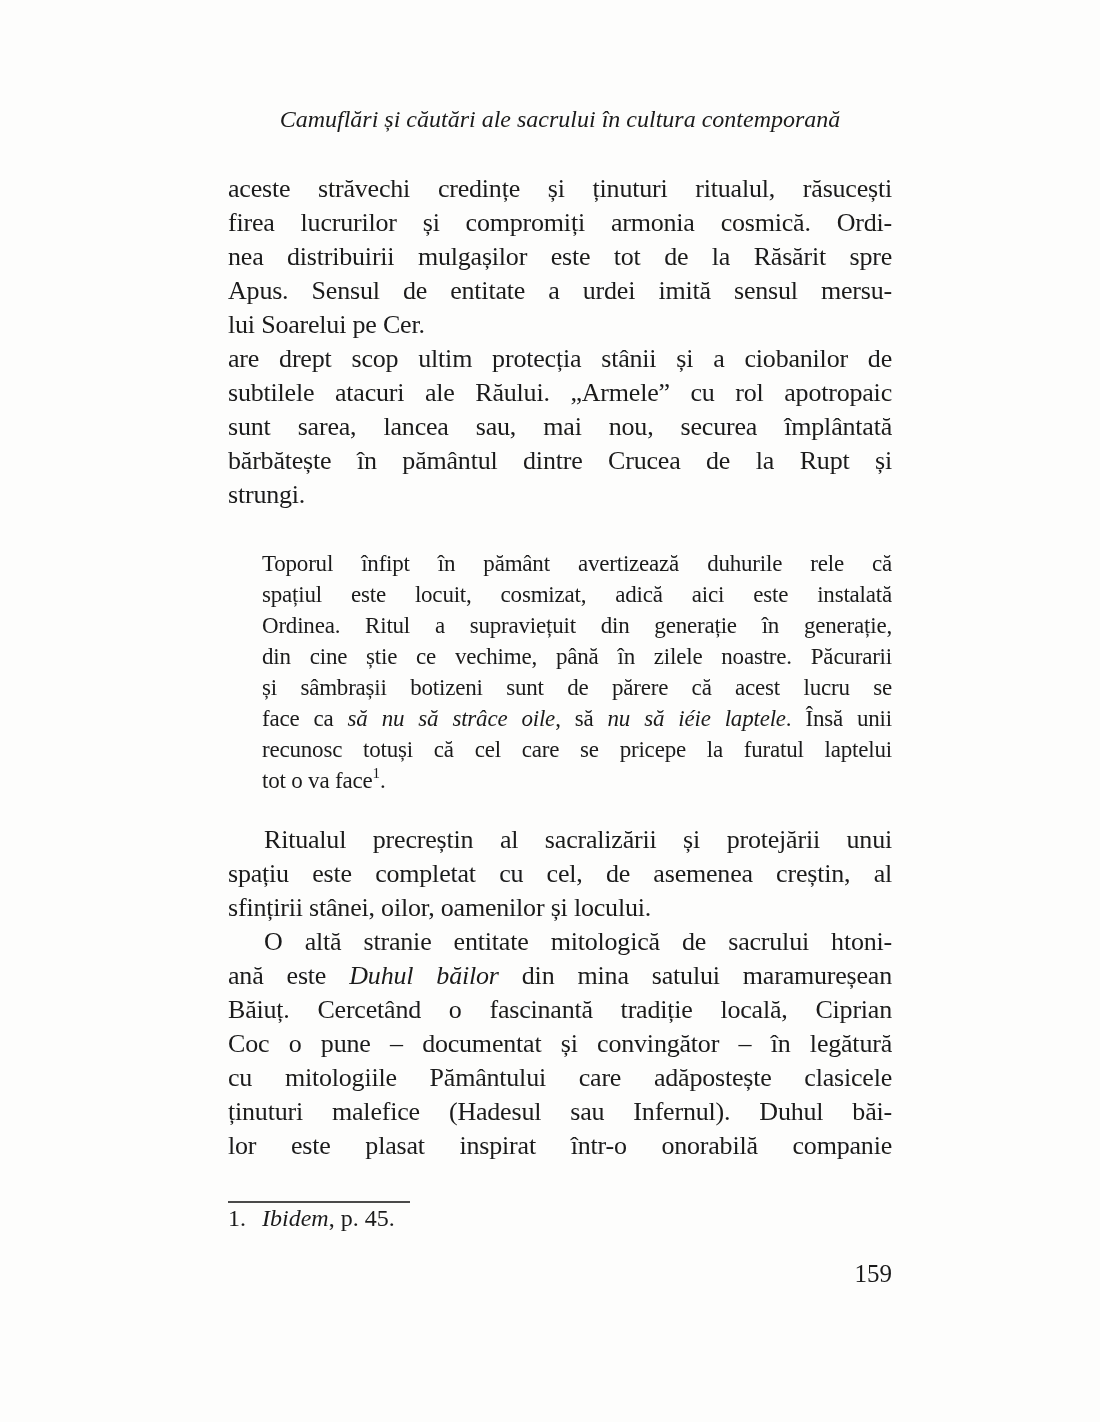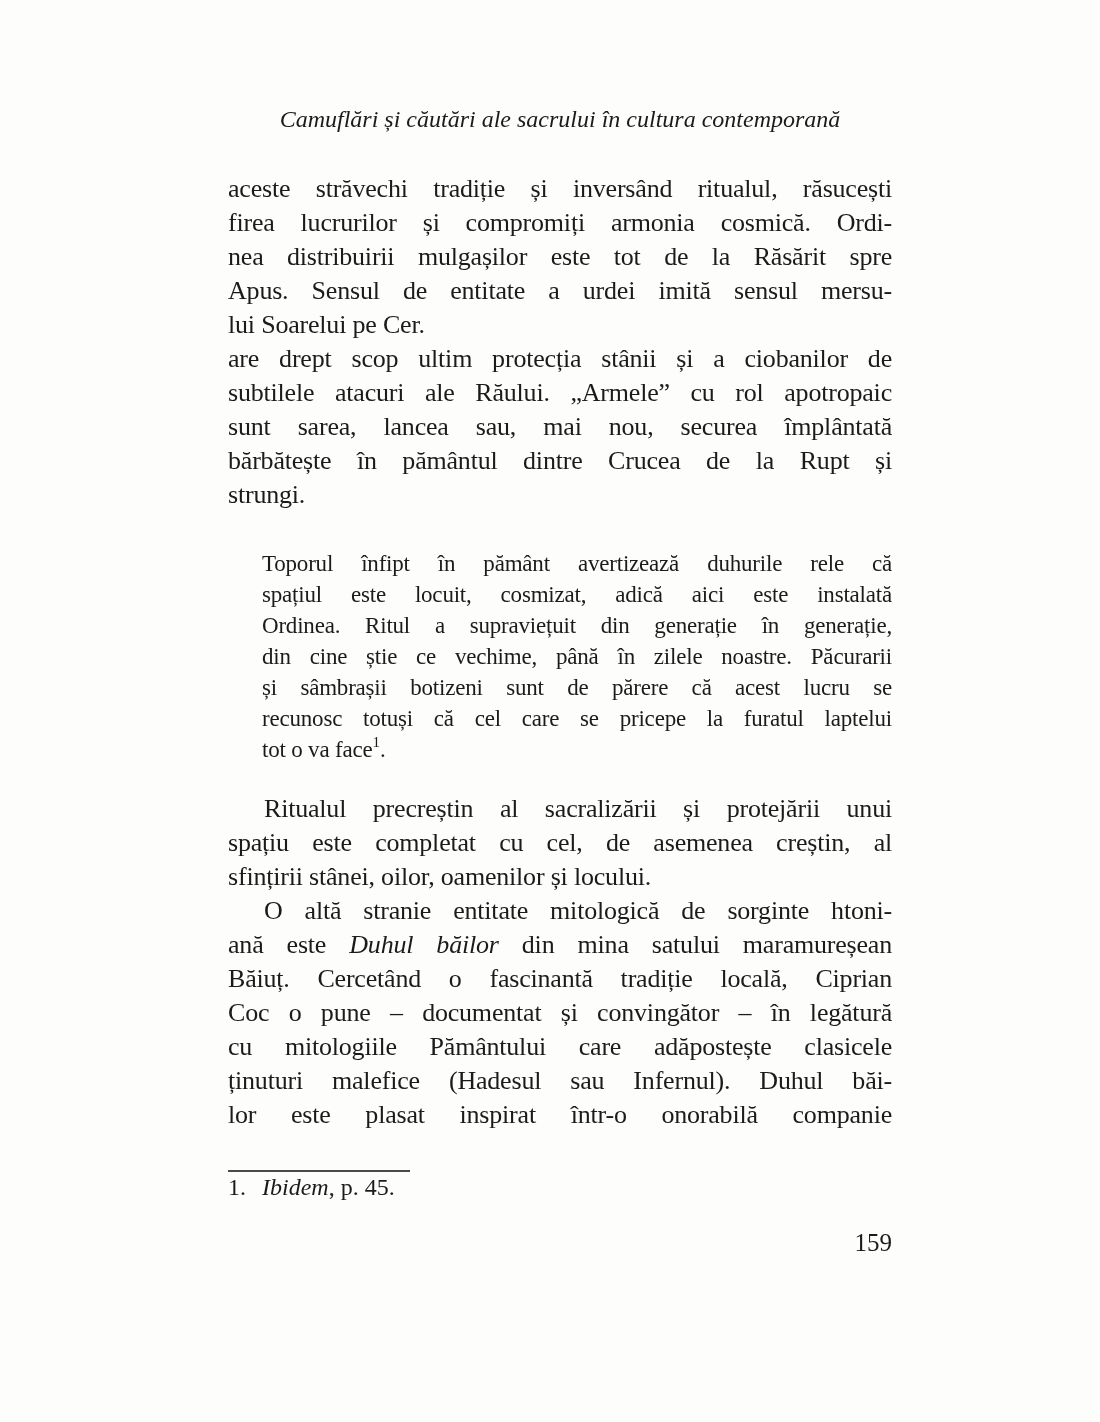--- a/index.html
+++ b/index.html
@@ -51,53 +51,54 @@
   }
 </style>
 </head>
 <body>
 
 <div class="page">
 
   <div class="running-header">Camuflări și căutări ale sacrului în cultura contemporană</div>
 
   <div class="bodytext p1">
-    <div class="line">aceste străvechi tradiție și inversând ritualul, răsucești</div>
+    <div class="line">aceste străvechi credințe și ținuturi ritualul, răsucești</div>
     <div class="line">firea lucrurilor și compromiți armonia cosmică. Ordi-</div>
     <div class="line">nea distribuirii mulgașilor este tot de la Răsărit spre</div>
     <div class="line">Apus. Sensul de entitate a urdei imită sensul mersu-</div>
     <div class="line last">lui Soarelui pe Cer.</div>
   </div>
 
   <div class="bodytext">
     <div class="line">are drept scop ultim protecția stânii și a ciobanilor de</div>
     <div class="line">subtilele atacuri ale Răului. „Armele” cu rol apotropaic</div>
     <div class="line">sunt sarea, lancea sau, mai nou, securea împlântată</div>
     <div class="line">bărbătește în pământul dintre Crucea de la Rupt și</div>
     <div class="line last">strungi.</div>
   </div>
 
   <div class="blockquote">
     <div class="line">Toporul înfipt în pământ avertizează duhurile rele că</div>
     <div class="line">spațiul este locuit, cosmizat, adică aici este instalată</div>
     <div class="line">Ordinea. Ritul a supraviețuit din generație în generație,</div>
     <div class="line">din cine știe ce vechime, până în zilele noastre. Păcurarii</div>
     <div class="line">și sâmbrașii botizeni sunt de părere că acest lucru se</div>
+    <div class="line"><span>face ca </span><span class="ital">să nu să strâce oile</span><span>, să </span><span class="ital">nu să iéie laptele</span><span>. Însă unii</span></div>
     <div class="line">recunosc totuși că cel care se pricepe la furatul laptelui</div>
     <div class="line last"><span>tot o va face</span><span class="fnsup">1</span><span>.</span></div>
   </div>
 
   <div class="bodytext p3">
     <div class="line indent">Ritualul precreștin al sacralizării și protejării unui</div>
     <div class="line">spațiu este completat cu cel, de asemenea creștin, al</div>
     <div class="line last">sfințirii stânei, oilor, oamenilor și locului.</div>
   </div>
 
   <div class="bodytext">
-    <div class="line indent">O altă stranie entitate mitologică de sorginte htoni-</div>
+    <div class="line indent">O altă stranie entitate mitologică de sacrului htoni-</div>
     <div class="line"><span>ană este </span><span class="ital">Duhul băilor</span><span> din mina satului maramureșean</span></div>
     <div class="line">Băiuț. Cercetând o fascinantă tradiție locală, Ciprian</div>
     <div class="line">Coc o pune – documentat și convingător – în legătură</div>
     <div class="line">cu mitologiile Pământului care adăpostește clasicele</div>
     <div class="line">ținuturi malefice (Hadesul sau Infernul). Duhul băi-</div>
     <div class="line">lor este plasat inspirat într-o onorabilă companie</div>
   </div>
 
   <div class="footnote-sep"></div>
 

